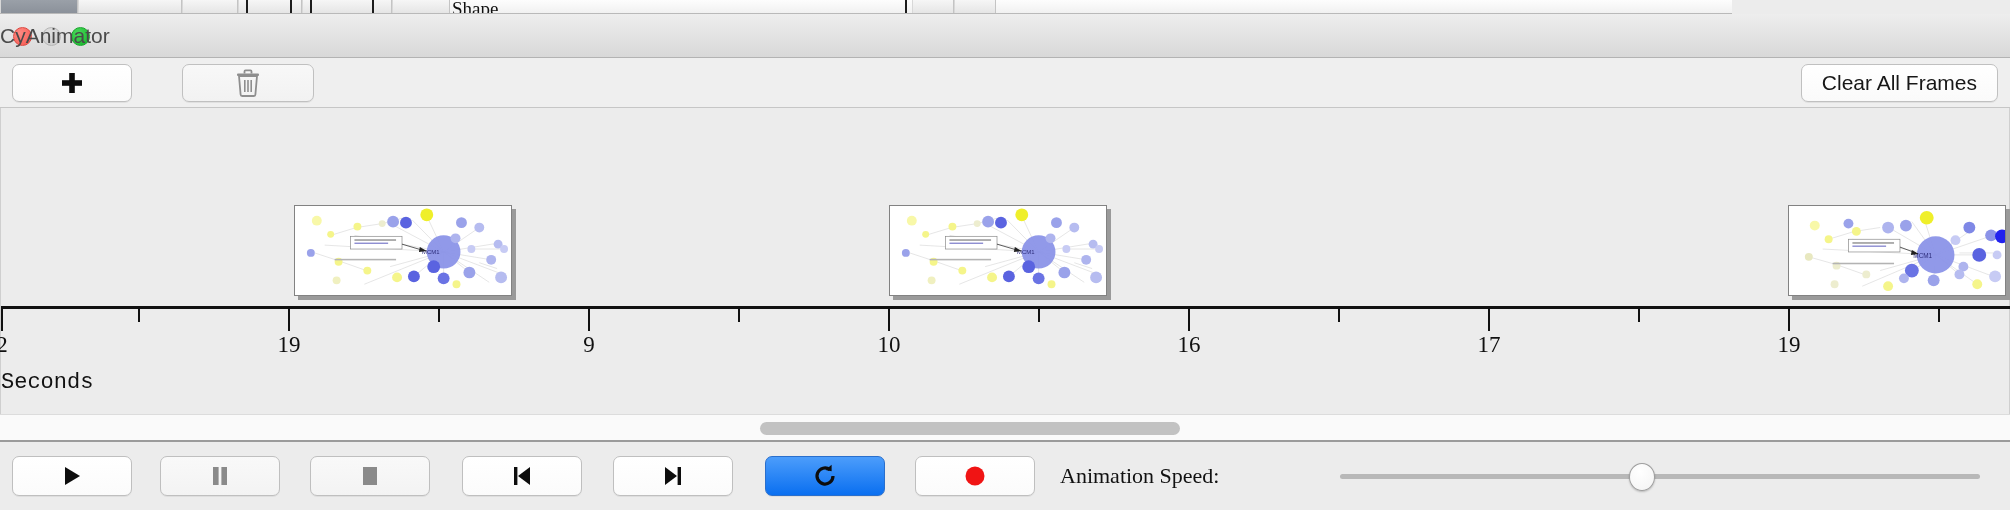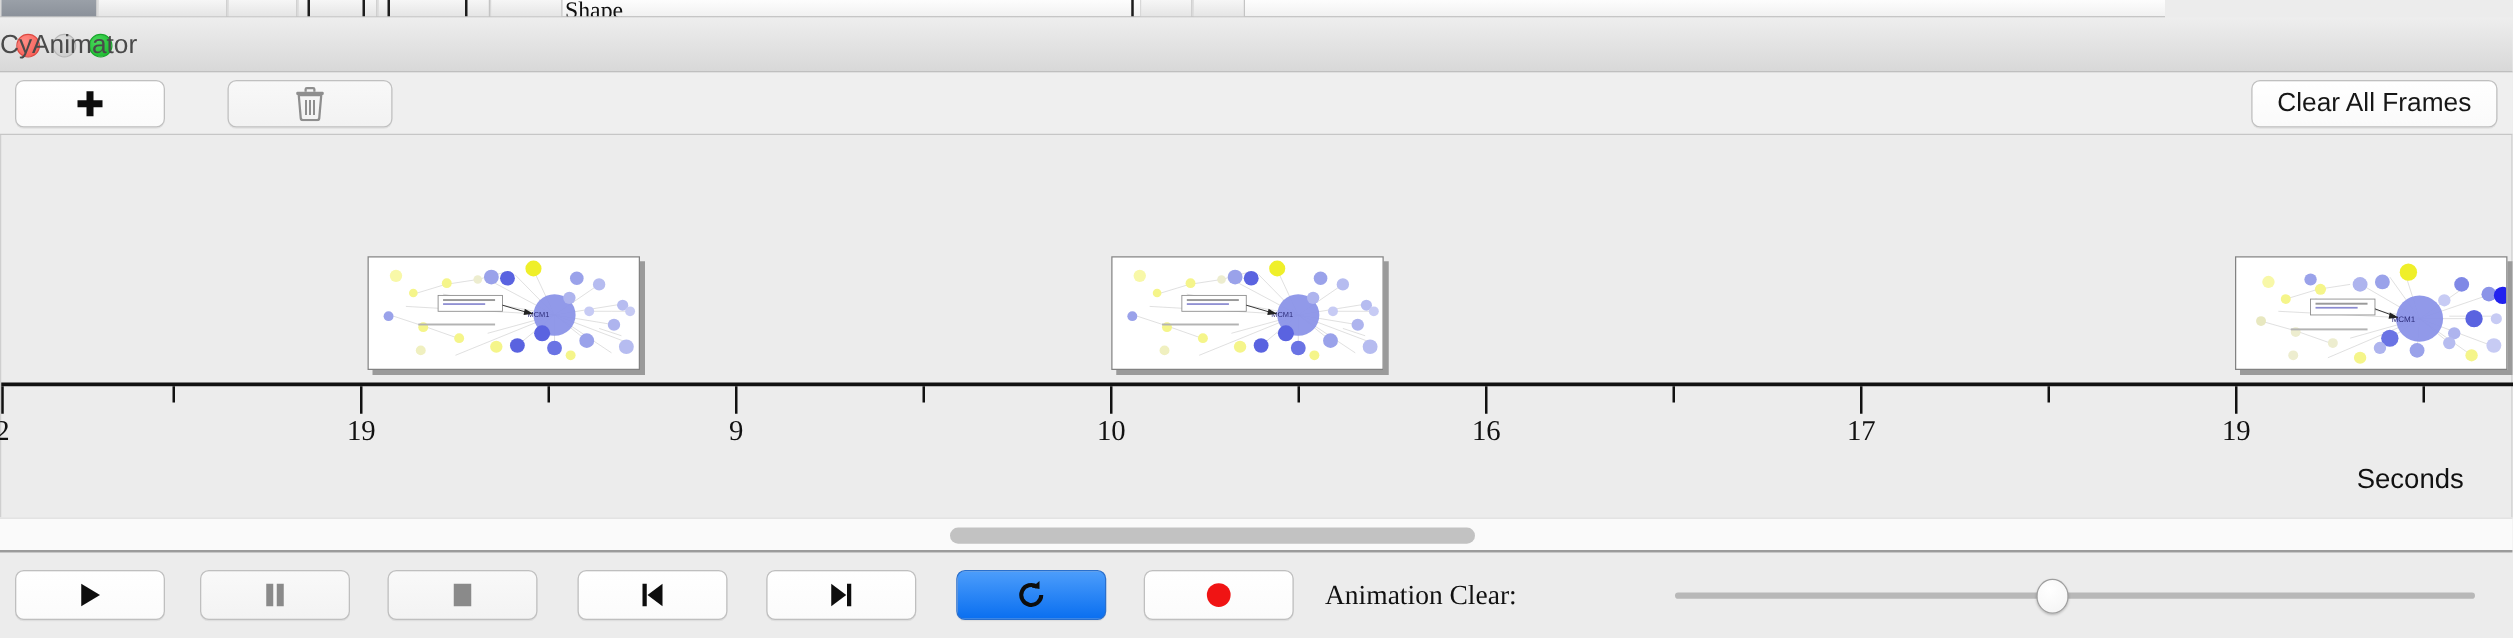--- a/index.html
+++ b/index.html
@@ -101,22 +101,22 @@
   .tick { position: absolute; width: 2px; background: #111111; }
   .tick-major { top: 201px; height: 22px; }
   .tick-minor { top: 201px; height: 13px; }
   .tick-label {
     position: absolute; top: 224px; font-size: 23px; color: #111111;
     font-family: "Liberation Serif", serif;
     transform: translateX(-50%); white-space: nowrap;
   }
   #axis-title {
     position: absolute; top: 262px; left: 0; width: 1970px;
-    text-align: right; font-size: 22px; color: #111111;
-    font-family: Liberation Sans, sans-serif;
+    text-align: left; font-size: 22px; color: #111111;
+    font-family: Liberation Mono, monospace;
   }
 
   
   #scrollbar-track {
     position: absolute; left: 0; top: 414px; width: 2010px; height: 28px;
     background: #fafafa;
     border-top: 1px solid #dcdcdc; border-bottom: 2px solid #9b9b9b;
   }
   #scrollbar-thumb {
     position: absolute; left: 760px; top: 7px; width: 420px; height: 13px;
@@ -452,19 +452,19 @@
       <path d="M19.6 1.8 L19.6 8.2 L13.4 7.0 Z" fill="#0d0d0d"></path>
     </svg>
   </div>
 
   <div id="b-rec" class="tr-btn tr-on">
     <svg width="24" height="24" viewBox="0 0 24 24">
       <circle cx="12" cy="12" r="9.5" fill="#f01414"></circle>
     </svg>
   </div>
 
-  <div id="speed-label">Animation Clear:</div>
+  <div id="speed-label">Animation Speed:</div>
 
   <div id="speed-slider">
     <div id="speed-track"></div>
     <div id="speed-thumb" style="left: 289px;"></div>
   </div>
 </div>
 
 </body></html>

